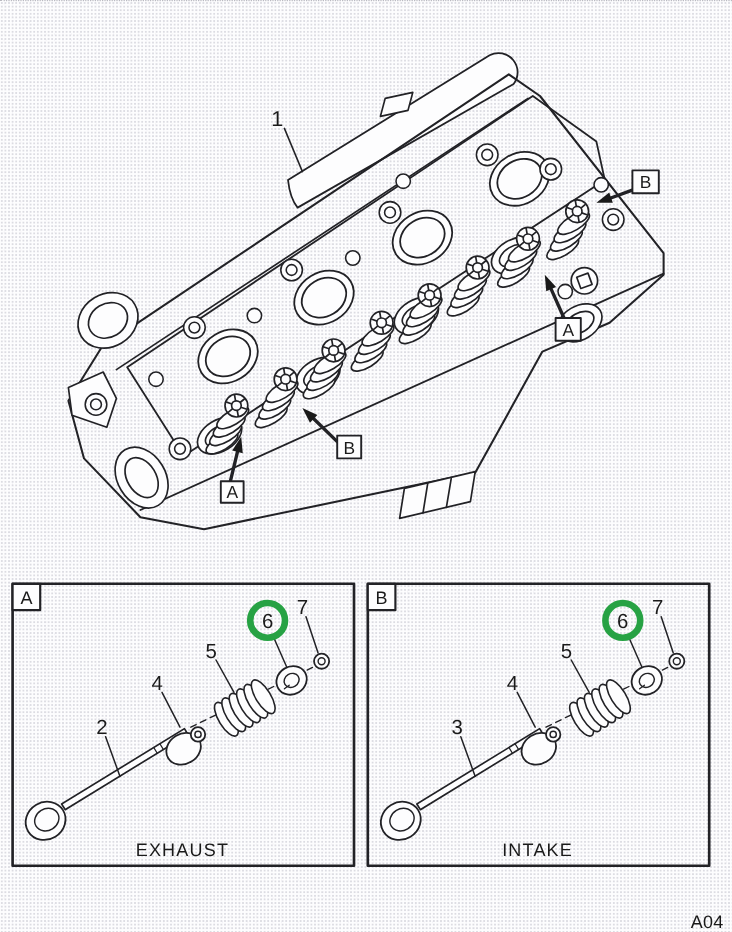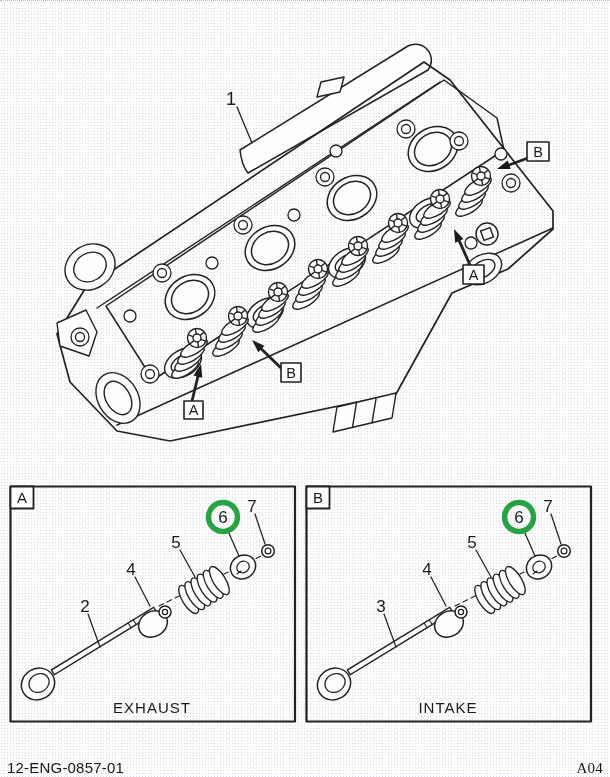--- a/index.html
+++ b/index.html
@@ -26,21 +26,21 @@
   .callout-letter{font-size:14.5px;}
   .corner-letter{font-size:15px;}
   .caption{font-size:15px;letter-spacing:1px;}
   .footer{
     position:absolute;
     font-size:15px;
     color:#1a1a1a;
     letter-spacing:0.2px;
   }
   .footer-left{left:7px;top:758px;}
-  .footer-right{right:7px;top:759px;font-family:Liberation Serif, serif;}
+  .footer-right{right:7px;top:759px;}
   .ln{stroke:#222226;fill:none;stroke-linejoin:round;stroke-linecap:round;}
   .wf{fill:#fdfdfe;}
 </style>
 </head>
 <body>
 
 <div class="page">
 
   <svg class="main" style="left:0;top:0" width="610" height="472" viewBox="0 0 610 472">
     <defs>
@@ -245,16 +245,15 @@
     <text class="corner-letter" x="13" y="18" text-anchor="middle">B</text>
     <circle cx="214" cy="32" r="14.5" fill="none" stroke-width="5.5" stroke="#27a244"></circle>
     <text class="num" x="76" y="127" text-anchor="middle">3</text>
     <text class="num" x="122" y="90" text-anchor="middle">4</text>
     <text class="num" x="167" y="63" text-anchor="middle">5</text>
     <text class="num" x="214" y="38" text-anchor="middle">6</text>
     <text class="num" x="243" y="27" text-anchor="middle">7</text>
     <text class="caption" x="143" y="228" text-anchor="middle">INTAKE</text>
   </svg>
 
-  <div class="footer footer-left">12-ENG-0857-01</div>
   <div class="footer footer-right">A04</div>
 
 </div>
 
 </body></html>

